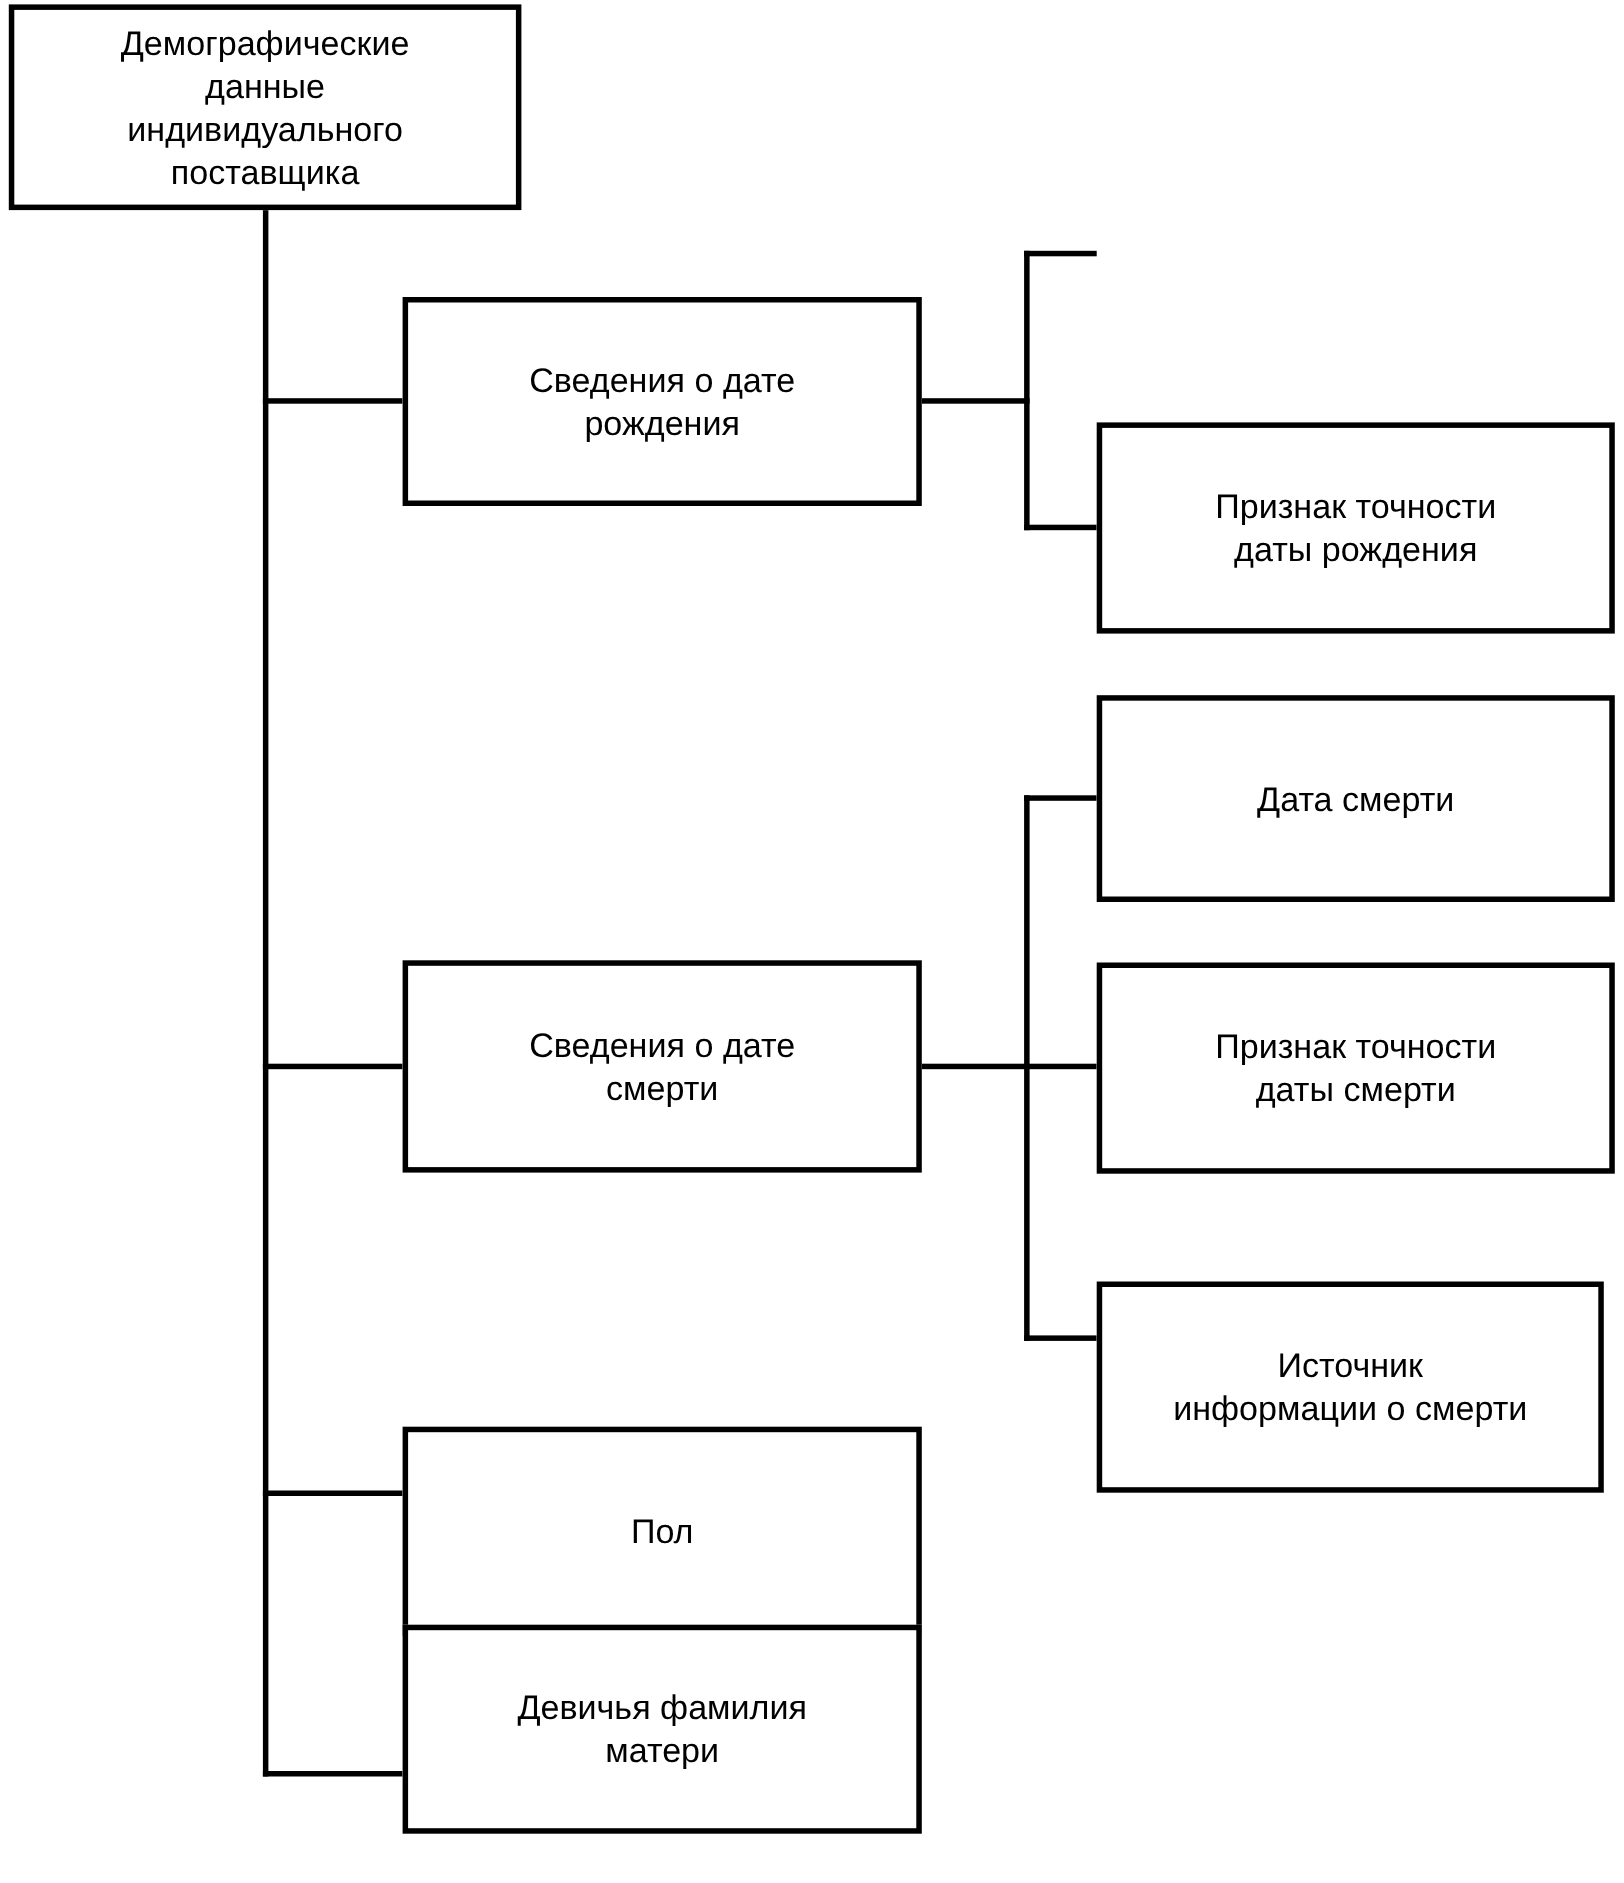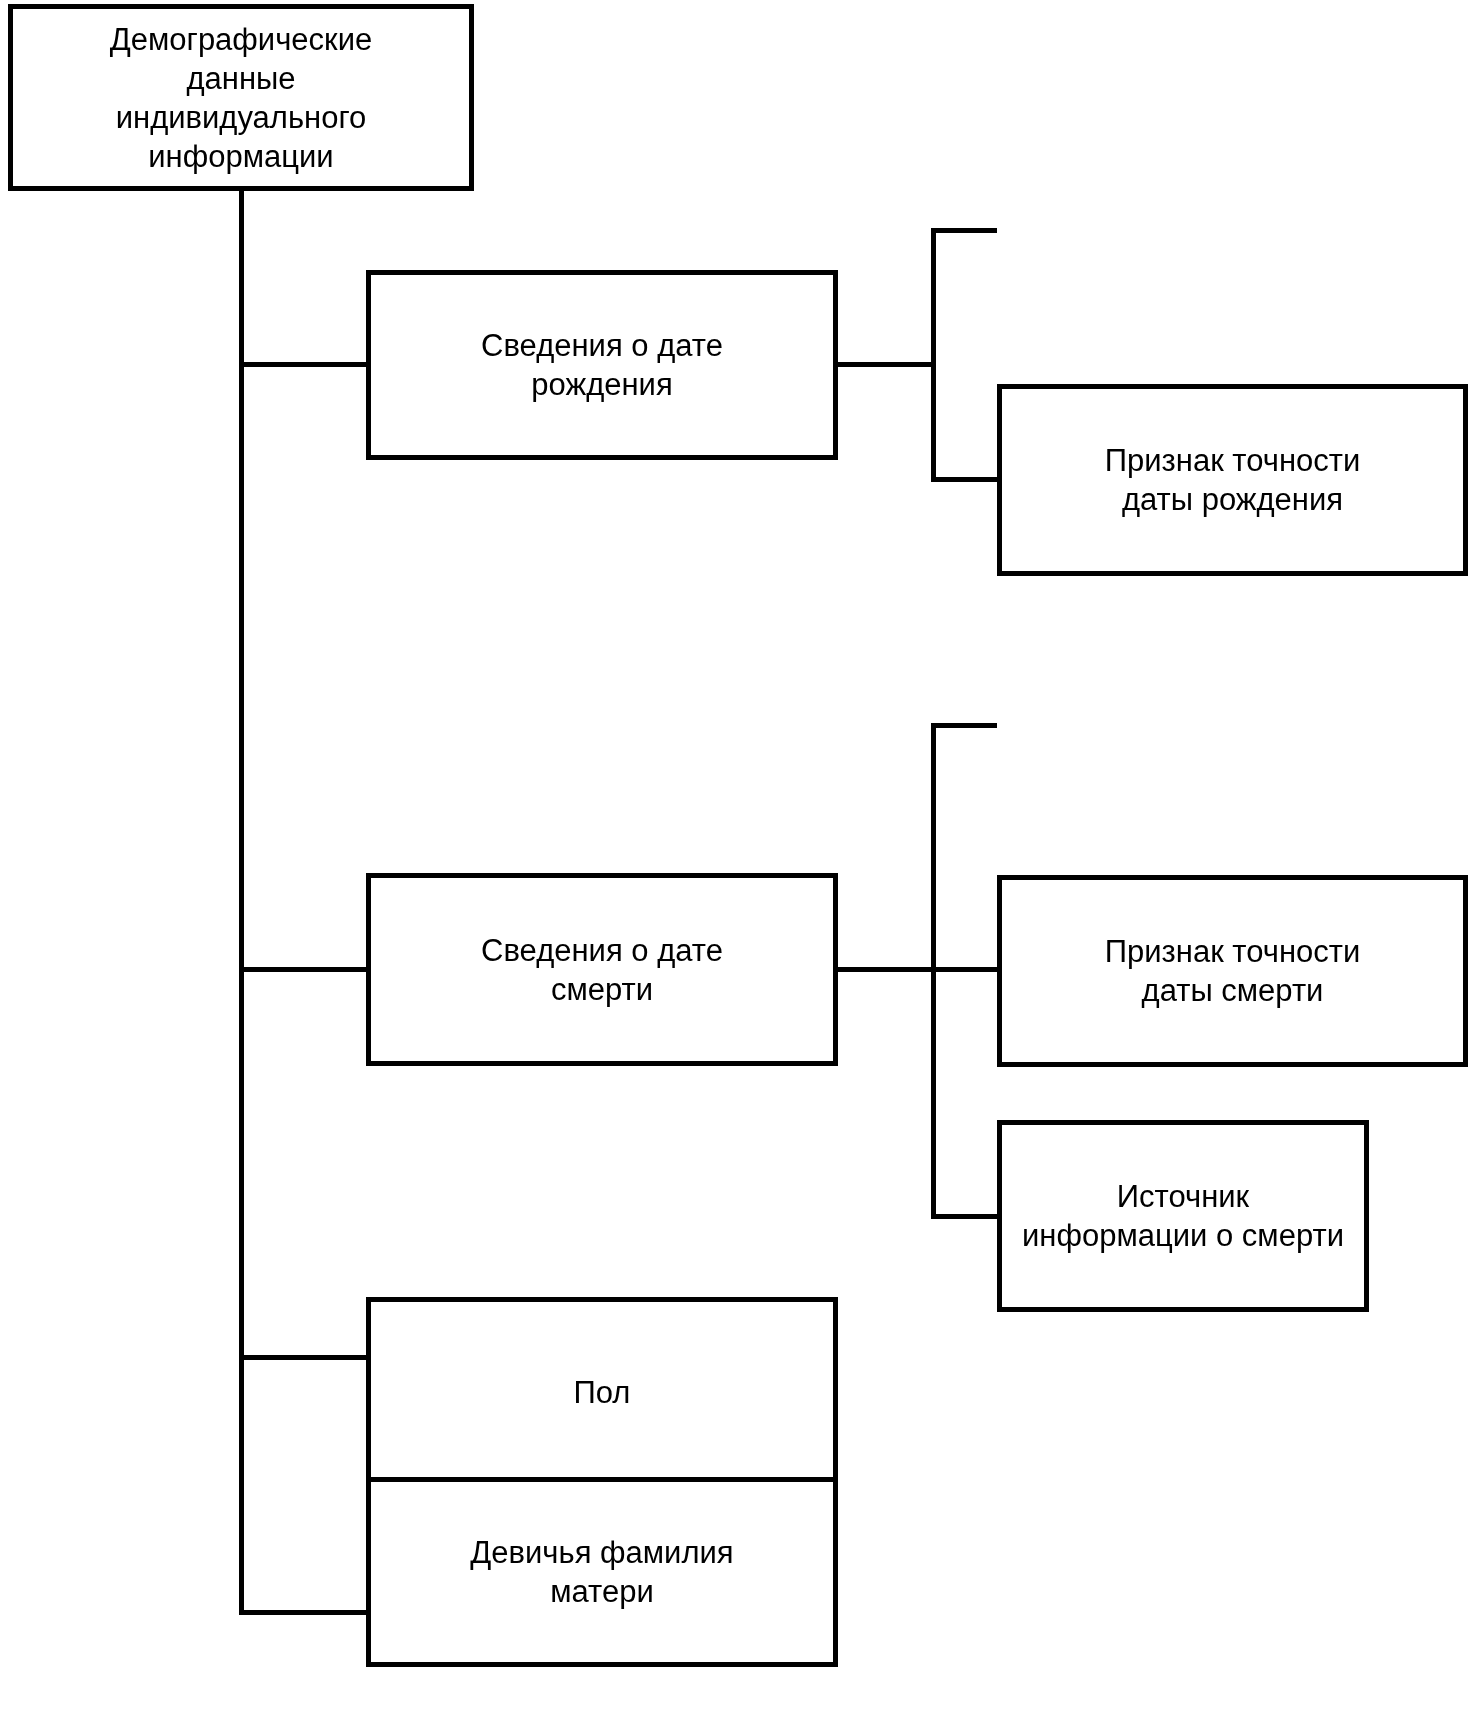--- a/index.html
+++ b/index.html
@@ -32,21 +32,21 @@
   
   .n-root        { left: 8px;   top: 4px;    width: 466px; height: 187px; }
   .n-birth-info  { left: 366px; top: 270px;  width: 472px; height: 190px; }
   .n-death-info  { left: 366px; top: 873px;  width: 472px; height: 193px; }
   .n-sex         { left: 366px; top: 1263px; width: 472px; height: 190px; margin-top: 34px; }
   .n-mother      { left: 366px; top: 1477px; width: 472px; height: 190px; }
   .n-birth-date  { left: 997px; top: 134px;  width: 471px; height: 193px; }
   .n-birth-acc   { left: 997px; top: 384px;  width: 471px; height: 192px; }
   .n-death-date  { left: 997px; top: 632px;  width: 471px; height: 188px; }
   .n-death-acc   { left: 997px; top: 875px;  width: 471px; height: 192px; }
-  .n-death-src   { left: 997px; top: 1120px; width: 372px; height: 192px; }
+  .n-death-src   { left: 997px; top: 1165px; width: 461px; height: 192px; }
   
   .l-trunk        { left: 239px; top: 191px;  width: 5px;   height: 1424px; }
   .l-b-birth      { left: 239px; top: 362px;  width: 127px; height: 5px; }
   .l-b-death      { left: 239px; top: 967px;  width: 127px; height: 5px; }
   .l-b-sex        { left: 239px; top: 1355px; width: 127px; height: 5px; }
   .l-b-mother     { left: 239px; top: 1610px; width: 127px; height: 5px; }
   .l-birth-h      { left: 838px; top: 362px;  width: 98px;  height: 5px; }
   .l-birth-v      { left: 931px; top: 228px;  width: 5px;   height: 254px; }
   .l-birth-date-s { left: 931px; top: 228px;  width: 66px;  height: 5px; }
   .l-birth-acc-s  { left: 931px; top: 477px;  width: 66px;  height: 5px; }
@@ -70,27 +70,28 @@
   <div class="line l-birth-date-s"></div>
   <div class="line l-birth-acc-s"></div>
   <div class="line l-death-h"></div>
   <div class="line l-death-v"></div>
   <div class="line l-death-date-s"></div>
   <div class="line l-death-src-s"></div>
 
   <div class="node n-root">Демографические
 данные
 индивидуального
-информации</div>
+поставщика</div>
   <div class="node n-birth-info">Сведения о дате
 рождения</div>
   <div class="node n-birth-acc">Признак точности
 даты рождения</div>
   <div class="node n-death-info">Сведения о дате
 смерти</div>
+  <div class="node n-death-date">Дата смерти</div>
   <div class="node n-death-acc">Признак точности
 даты смерти</div>
   <div class="node n-death-src">Источник
 информации о смерти</div>
   <div class="node n-sex">Пол</div>
   <div class="node n-mother">Девичья фамилия
 матери</div>
 
 </div>
 

